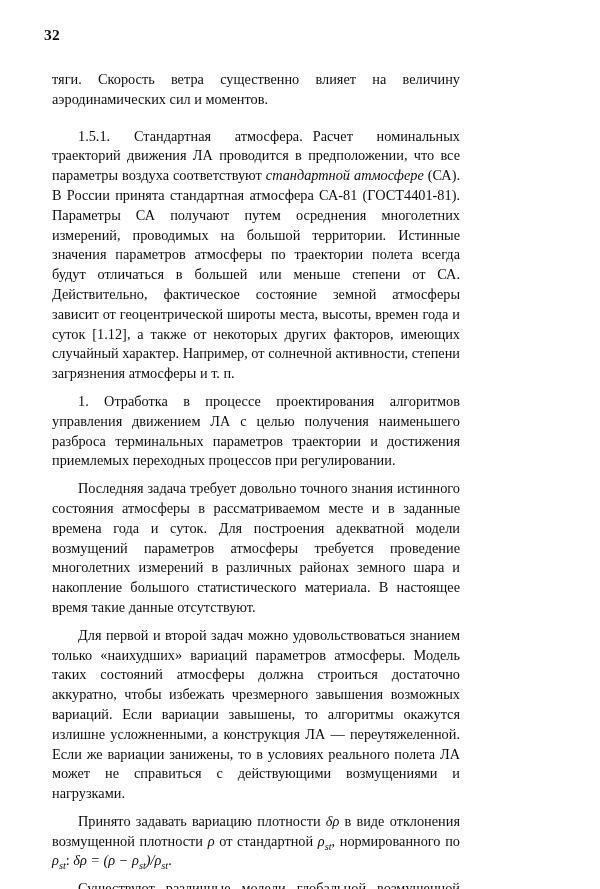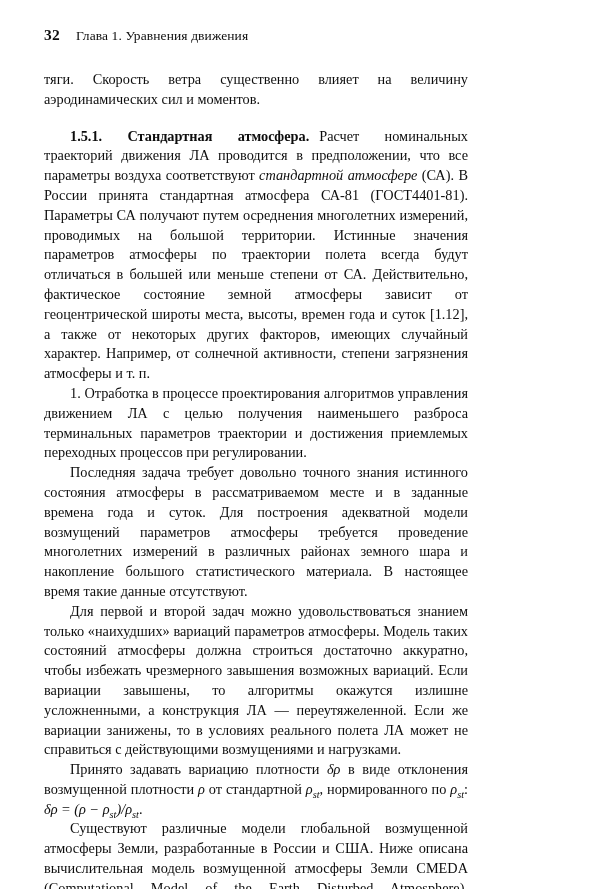--- a/index.html
+++ b/index.html
@@ -36,36 +36,36 @@
     letter-spacing: 0.1px;
   }
   .body-text {
     font-size: 14.3px;
     line-height: 1.385;
     text-align: justify;
     text-justify: inter-word;
     hyphens: manual;
   }
   p {
-    margin: 0;
+    margin: 8px;
   }
   p.indent {
     text-indent: 26px;
   }
   p.noindent {
     text-indent: 0;
   }
   .section-head {
     margin-top: 17px;
     margin-bottom: 0;
     text-indent: 0;
   }
   .section-number,
   .section-title {
-    font-weight: bold;
+    font-weight: normal;
   }
   .section-title {
     margin-right: 10px;
   }
   .it {
     font-style: italic;
   }
   .formula {
     font-style: italic;
   }
@@ -74,21 +74,20 @@
     line-height: 0;
   }
 </style>
 </head>
 <body>
 
 <div class="page">
 
   <div class="header">
     <span class="folio">32</span>
-    <span class="running-title">Глава 1. Уравнения движения</span>
   </div>
 
   <div class="body-text">
 
     <p class="noindent">тяги. Скорость ветра существенно влияет на величину аэродинамических сил и моментов.</p>
 
     <p class="indent section-head"><span class="section-number">1.5.1.</span> <span class="section-title">Стандартная атмосфера.</span><span>Расчет номинальных траекторий движения ЛА проводится в предположении, что все параметры воздуха соответствуют </span><span class="it">стандартной атмосфере</span><span> (СА). В России принята стандартная атмосфера СА-81 (ГОСТ4401-81). Параметры СА получают путем осреднения многолетних измерений, проводимых на большой территории. Истинные значения параметров атмосферы по траектории полета всегда будут отличаться в большей или меньше степени от СА. Действительно, фактическое состояние земной атмосферы зависит от геоцентрической широты места, высоты, времен года и суток [1.12], а также от некоторых других факторов, имеющих случайный характер. Например, от солнечной активности, степени загрязнения атмосферы и т. п.</span></p>
 
 
     <p class="indent">1. Отработка в процессе проектирования алгоритмов управления движением ЛА с целью получения наименьшего разброса терминальных параметров траектории и достижения приемлемых переходных процессов при регулировании.</p>

